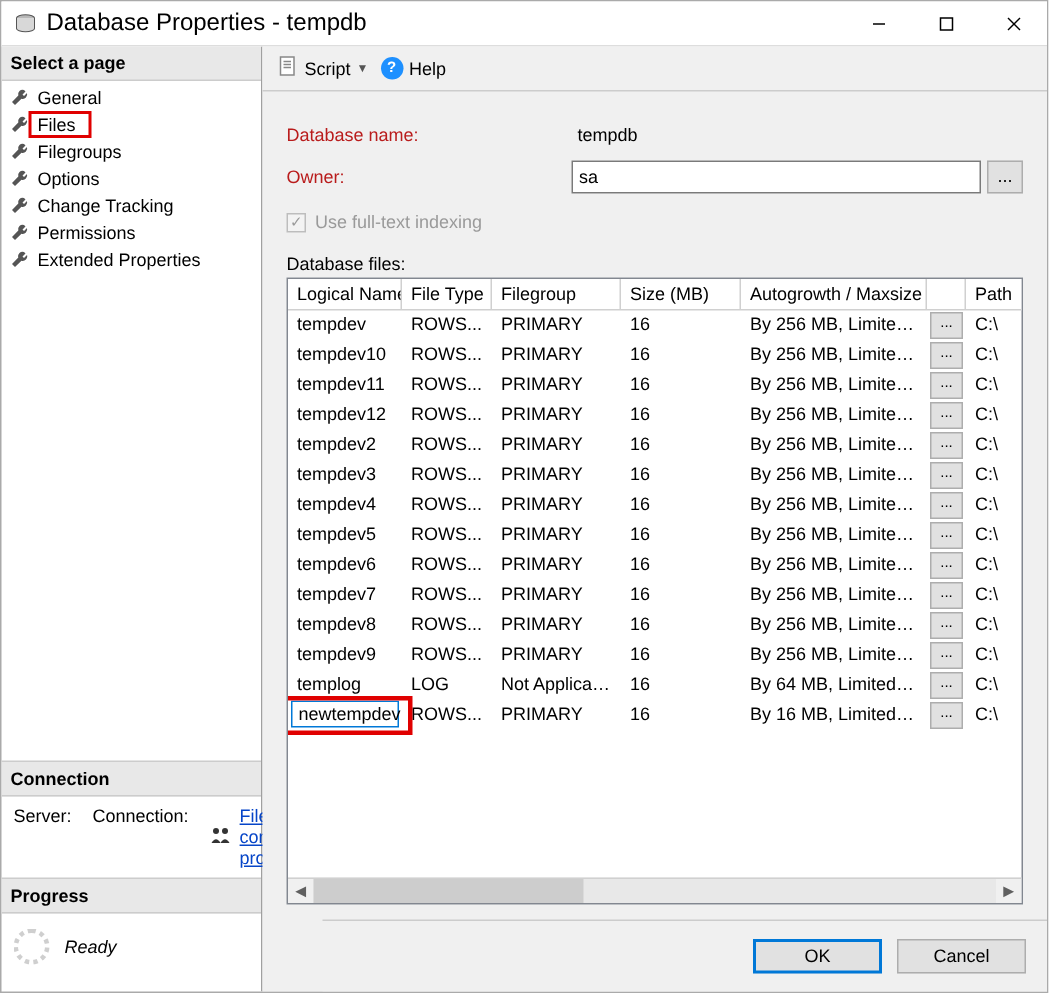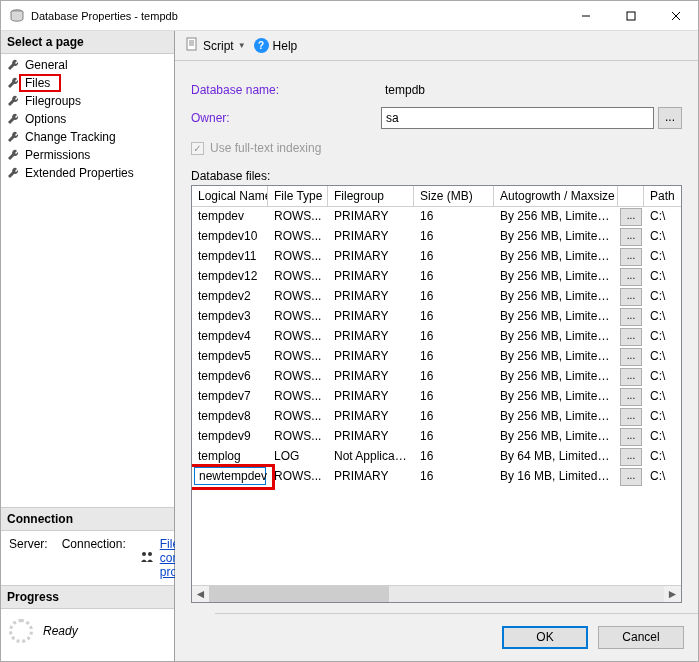--- a/index.html
+++ b/index.html
@@ -1,20 +1,20 @@
 <!DOCTYPE html>
 <html><head>
   <meta charset="utf-8">
   <style>
     * { box-sizing: border-box; margin: 0; padding: 0; font-family: "Segoe UI", Tahoma, sans-serif; font-size: 12px; }
     body { background: #fff; overflow: hidden; }
     .window { width: 699px; height: 662px; border: 1px solid #aaa; display: flex; flex-direction: column; background: #fff; }
     .titlebar { height: 30px; display: flex; align-items: center; padding: 0 0 0 8px; border-bottom: 1px solid #ddd; background: #fff; }
     .titlebar .icon-db { width: 16px; height: 14px; margin-right: 6px; }
-    .title-text { flex: 1; font-size: 11px; }
+    .title-text { flex: 1; font-size: 16px; }
     .win-controls { display: flex; }
     .win-btn { width: 45px; height: 29px; display: flex; align-items: center; justify-content: center; }
     .win-btn svg { width: 10px; height: 10px; }
     .body { flex: 1; display: flex; overflow: hidden; }
     
     .left { width: 174px; display: flex; flex-direction: column; border-right: 1px solid #a0a0a0; }
     .section-header { background: #e8e8e8; font-weight: bold; padding: 4px 6px; border-bottom: 1px solid #ccc; }
     .page-list { flex: 1; padding: 2px 0; }
     .page-item { display: flex; align-items: center; padding: 2px 6px; gap: 4px; position: relative; }
     .wrench { width: 14px; height: 14px; }
@@ -27,21 +27,21 @@
     .spinner { width: 24px; height: 24px; border: 3px dotted #cfcfcf; border-radius: 50%; }
     
     .right { flex: 1; display: flex; flex-direction: column; background: #f0f0f0; }
     .toolbar-row { height: 30px; display: flex; align-items: center; padding: 0 10px; gap: 8px; background: #f0f0f0; border-bottom: 1px solid #ccc; }
     .script-btn { display: flex; align-items: center; gap: 4px; }
     .dropdown-arrow { font-size: 8px; color: #555; }
     .help-icon { width: 15px; height: 15px; border-radius: 50%; background: #1e90ff; color: #fff; display: inline-flex; align-items: center; justify-content: center; font-weight: bold; font-size: 10px; }
     .content-pane { margin: 10px; flex: 1; background: #f0f0f0; display: flex; flex-direction: column; }
     .form-area { padding: 10px 6px 4px 6px; }
     .form-row { display: flex; align-items: center; margin-bottom: 8px; }
-    .form-label { width: 190px; color: #6d28d9; }
+    .form-label { width: 190px; color: #b91c1c; }
     .db-name-val { padding: 2px 4px; background: transparent; }
     .owner-input { flex: 1; height: 22px; border: 1px solid #7a7a7a; background: #fff; padding: 0 4px; }
     .ellipsis-btn { width: 24px; height: 22px; margin-left: 4px; border: 1px solid #adadad; background: #e1e1e1; text-align: center; line-height: 18px; }
     .fulltext-row { display: flex; align-items: center; gap: 6px; color: #9a9a9a; padding: 4px 0 10px 0; }
     .fake-check { width: 13px; height: 13px; border: 1px solid #bdbdbd; background: #f3f3f3; display: inline-flex; align-items: center; justify-content: center; color: #9a9a9a; font-size: 10px; }
     .files-label { padding: 0 6px 2px 6px; }
     .grid-wrap { margin: 0 6px; border: 1px solid #828790; background: #fff; flex: 1; display: flex; flex-direction: column; overflow: hidden; }
     .grid-header, .grid-row { display: flex; }
     .grid-header { background: #fff; border-bottom: 1px solid #d0d0d0; }
     .gh { border-right: 1px solid #d0d0d0; padding: 3px 6px; background: #fff; white-space: nowrap; overflow: hidden; }

